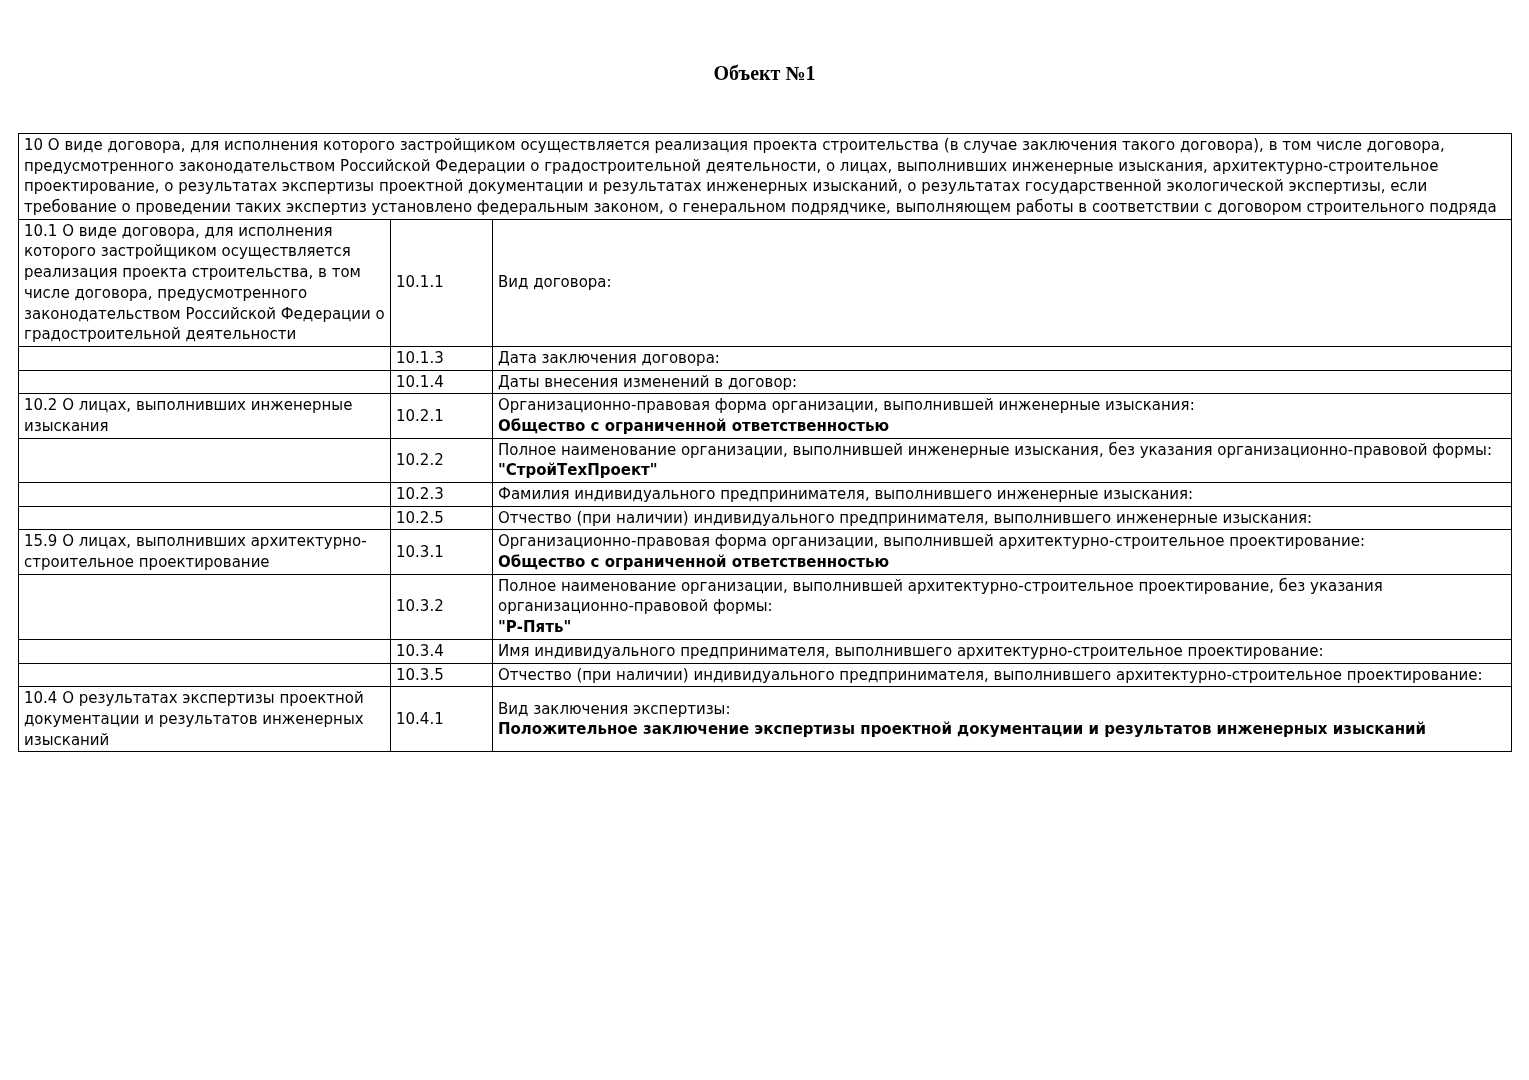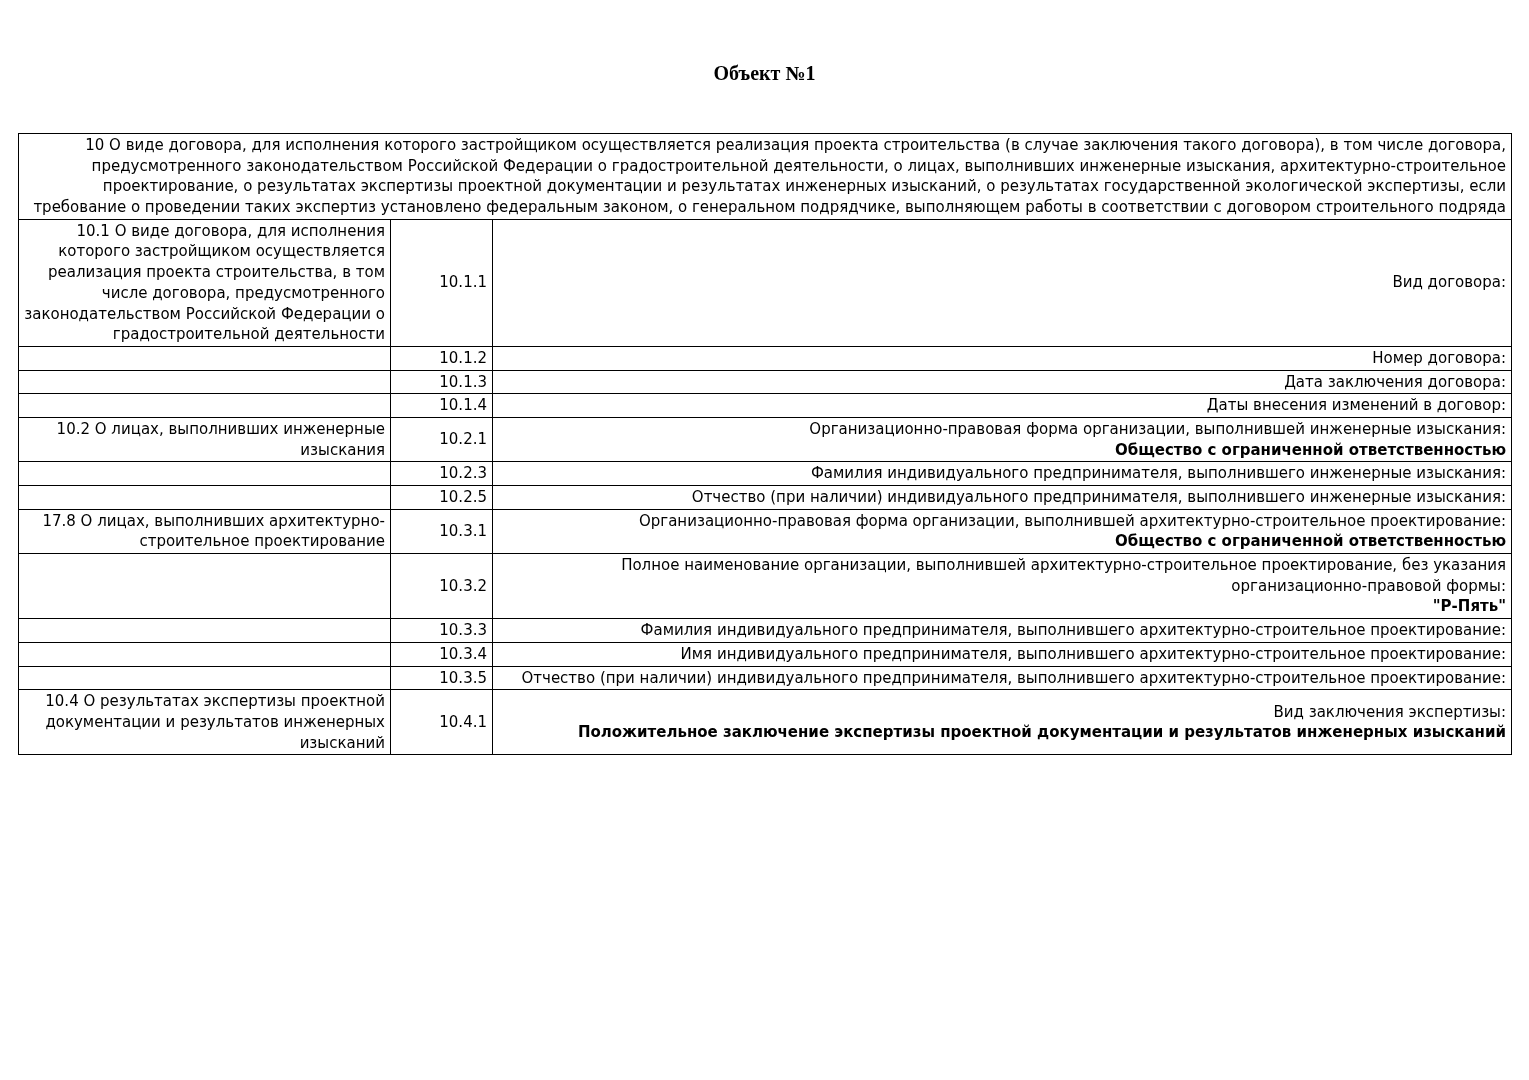--- a/index.html
+++ b/index.html
@@ -19,21 +19,20 @@
     font-family: "Liberation Serif", "DejaVu Serif", serif;
     font-weight: bold;
     font-size: 20px;
     margin: 62px 0 0 0;
   }
   table.decl {
     border-collapse: collapse;
     table-layout: fixed;
     width: 1493px;
     margin: 48px 8px 0 18px;
-    text-align: right;
   }
   table.decl col.c1 { width: 372px; }
   table.decl col.c2 { width: 102px; }
   table.decl col.c3 { width: 1019px; }
   table.decl td {
     border: 1px solid #000000;
     padding: 1px 5px;
     font-size: 15px;
     line-height: 1.38;
     word-wrap: break-word;
@@ -71,27 +70,20 @@
     </tr>
   <tr>
         <td class="section-cell">10.1 О виде договора, для исполнения которого застройщиком осуществляется реализация проекта строительства, в том числе договора, предусмотренного законодательством Российской Федерации о градостроительной деятельности</td>
         <td class="num-cell">10.1.1</td>
         <td class="content-cell">
           <div class="field-label">Вид договора:</div>
         </td>
       </tr>
       <tr>
         <td class="section-cell"></td>
-        <td class="num-cell">10.1.2</td>
-        <td class="content-cell">
-          <div class="field-label">Номер договора:</div>
-        </td>
-      </tr>
-      <tr>
-        <td class="section-cell"></td>
         <td class="num-cell">10.1.3</td>
         <td class="content-cell">
           <div class="field-label">Дата заключения договора:</div>
         </td>
       </tr>
       <tr>
         <td class="section-cell"></td>
         <td class="num-cell">10.1.4</td>
         <td class="content-cell">
           <div class="field-label">Даты внесения изменений в договор:</div>
@@ -100,53 +92,54 @@
       <tr>
         <td class="section-cell">10.2 О лицах, выполнивших инженерные изыскания</td>
         <td class="num-cell">10.2.1</td>
         <td class="content-cell">
           <div class="field-label">Организационно-правовая форма организации, выполнившей инженерные изыскания:</div>
           <div class="field-value">Общество с ограниченной ответственностью</div>
         </td>
       </tr>
       <tr>
         <td class="section-cell"></td>
+        <td class="num-cell">10.2.2</td>
+        <td class="content-cell">
+          <div class="field-label">Полное наименование организации, выполнившей инженерные изыскания, без указания организационно-правовой формы:</div>
+          <div class="field-value">"СтройТехПроект"</div>
+        </td>
+      </tr>
+      <tr>
+        <td class="section-cell"></td>
         <td class="num-cell">10.2.3</td>
         <td class="content-cell">
           <div class="field-label">Фамилия индивидуального предпринимателя, выполнившего инженерные изыскания:</div>
         </td>
       </tr>
       <tr>
         <td class="section-cell"></td>
         <td class="num-cell">10.2.5</td>
         <td class="content-cell">
           <div class="field-label">Отчество (при наличии) индивидуального предпринимателя, выполнившего инженерные изыскания:</div>
         </td>
       </tr>
       <tr>
-        <td class="section-cell">17.8 О лицах, выполнивших архитектурно-строительное проектирование</td>
+        <td class="section-cell">15.9 О лицах, выполнивших архитектурно-строительное проектирование</td>
         <td class="num-cell">10.3.1</td>
         <td class="content-cell">
           <div class="field-label">Организационно-правовая форма организации, выполнившей архитектурно-строительное проектирование:</div>
           <div class="field-value">Общество с ограниченной ответственностью</div>
         </td>
       </tr>
       <tr>
         <td class="section-cell"></td>
         <td class="num-cell">10.3.2</td>
         <td class="content-cell">
           <div class="field-label">Полное наименование организации, выполнившей архитектурно-строительное проектирование, без указания организационно-правовой формы:</div>
           <div class="field-value">"Р-Пять"</div>
-        </td>
-      </tr>
-      <tr>
-        <td class="section-cell"></td>
-        <td class="num-cell">10.3.3</td>
-        <td class="content-cell">
-          <div class="field-label">Фамилия индивидуального предпринимателя, выполнившего архитектурно-строительное проектирование:</div>
         </td>
       </tr>
       <tr>
         <td class="section-cell"></td>
         <td class="num-cell">10.3.4</td>
         <td class="content-cell">
           <div class="field-label">Имя индивидуального предпринимателя, выполнившего архитектурно-строительное проектирование:</div>
         </td>
       </tr>
       <tr>

